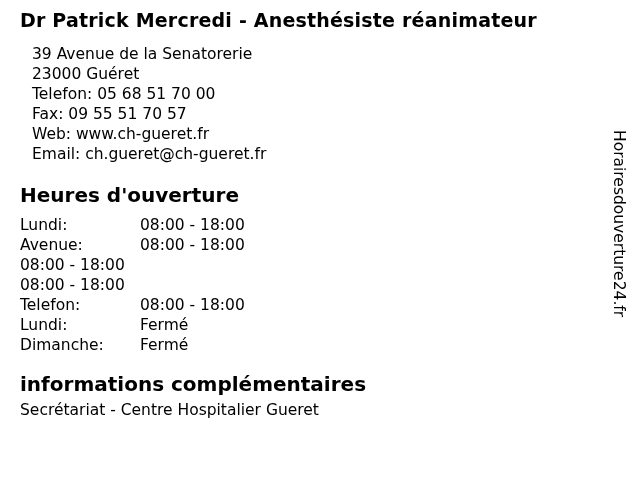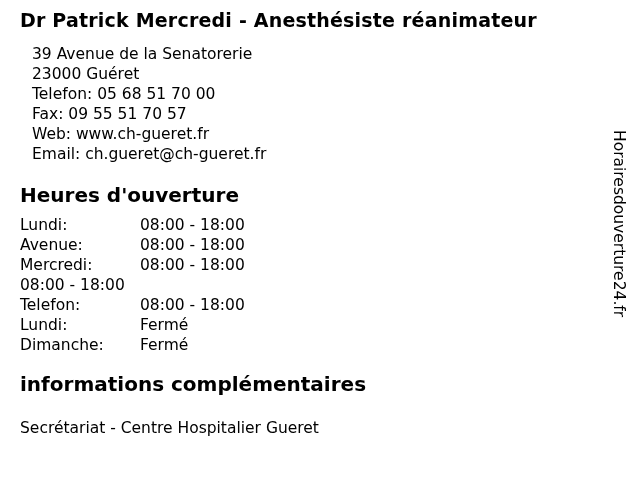--- a/index.html
+++ b/index.html
@@ -60,21 +60,20 @@
   }
   .hours-time { white-space: nowrap; text-align: center; }
   .extra-heading { top: 372px; }
   .extra-text {
     position: absolute;
     left: 20px;
     top: 400px;
     font-size: 15.5px;
     line-height: 20px;
     white-space: nowrap;
-    margin-top: 18px;
   }
   .brand-vertical {
     position: absolute;
     top: 130px;
     right: 12px;
     writing-mode: vertical-rl;
     font-size: 15.5px;
     white-space: nowrap;
   }
 </style>
@@ -99,21 +98,20 @@
   <div class="hours-table">
     <div class="hours-row">
       <span class="hours-day">Lundi:</span>
       <span class="hours-time">08:00 - 18:00</span>
     </div>
     <div class="hours-row">
       <span class="hours-day">Avenue:</span>
       <span class="hours-time">08:00 - 18:00</span>
     </div>
     <div class="hours-row">
-      <span class="hours-day">Mercredi:</span>
       <span class="hours-time">08:00 - 18:00</span>
     </div>
     <div class="hours-row">
       <span class="hours-time">08:00 - 18:00</span>
     </div>
     <div class="hours-row">
       <span class="hours-day">Telefon:</span>
       <span class="hours-time">08:00 - 18:00</span>
     </div>
     <div class="hours-row">

